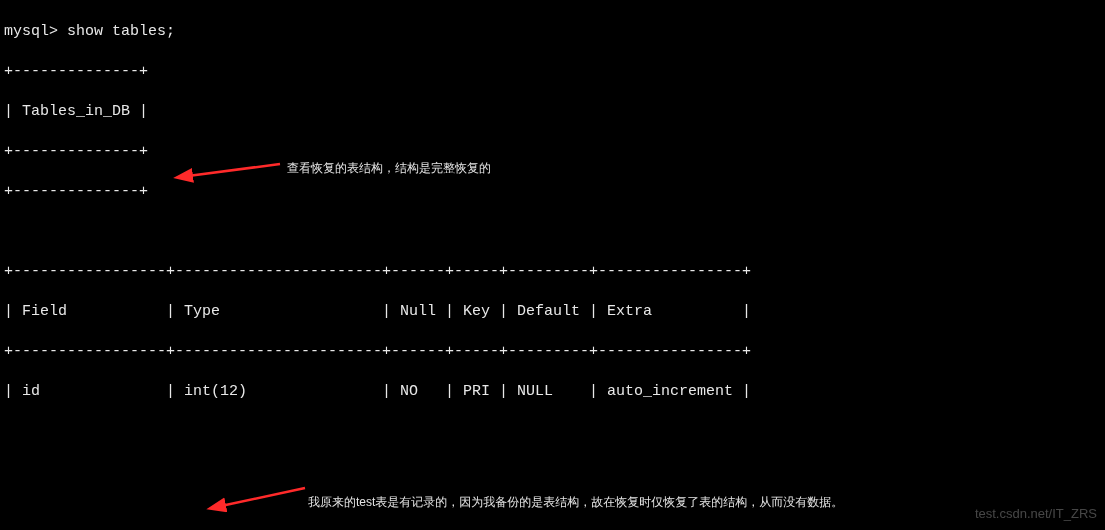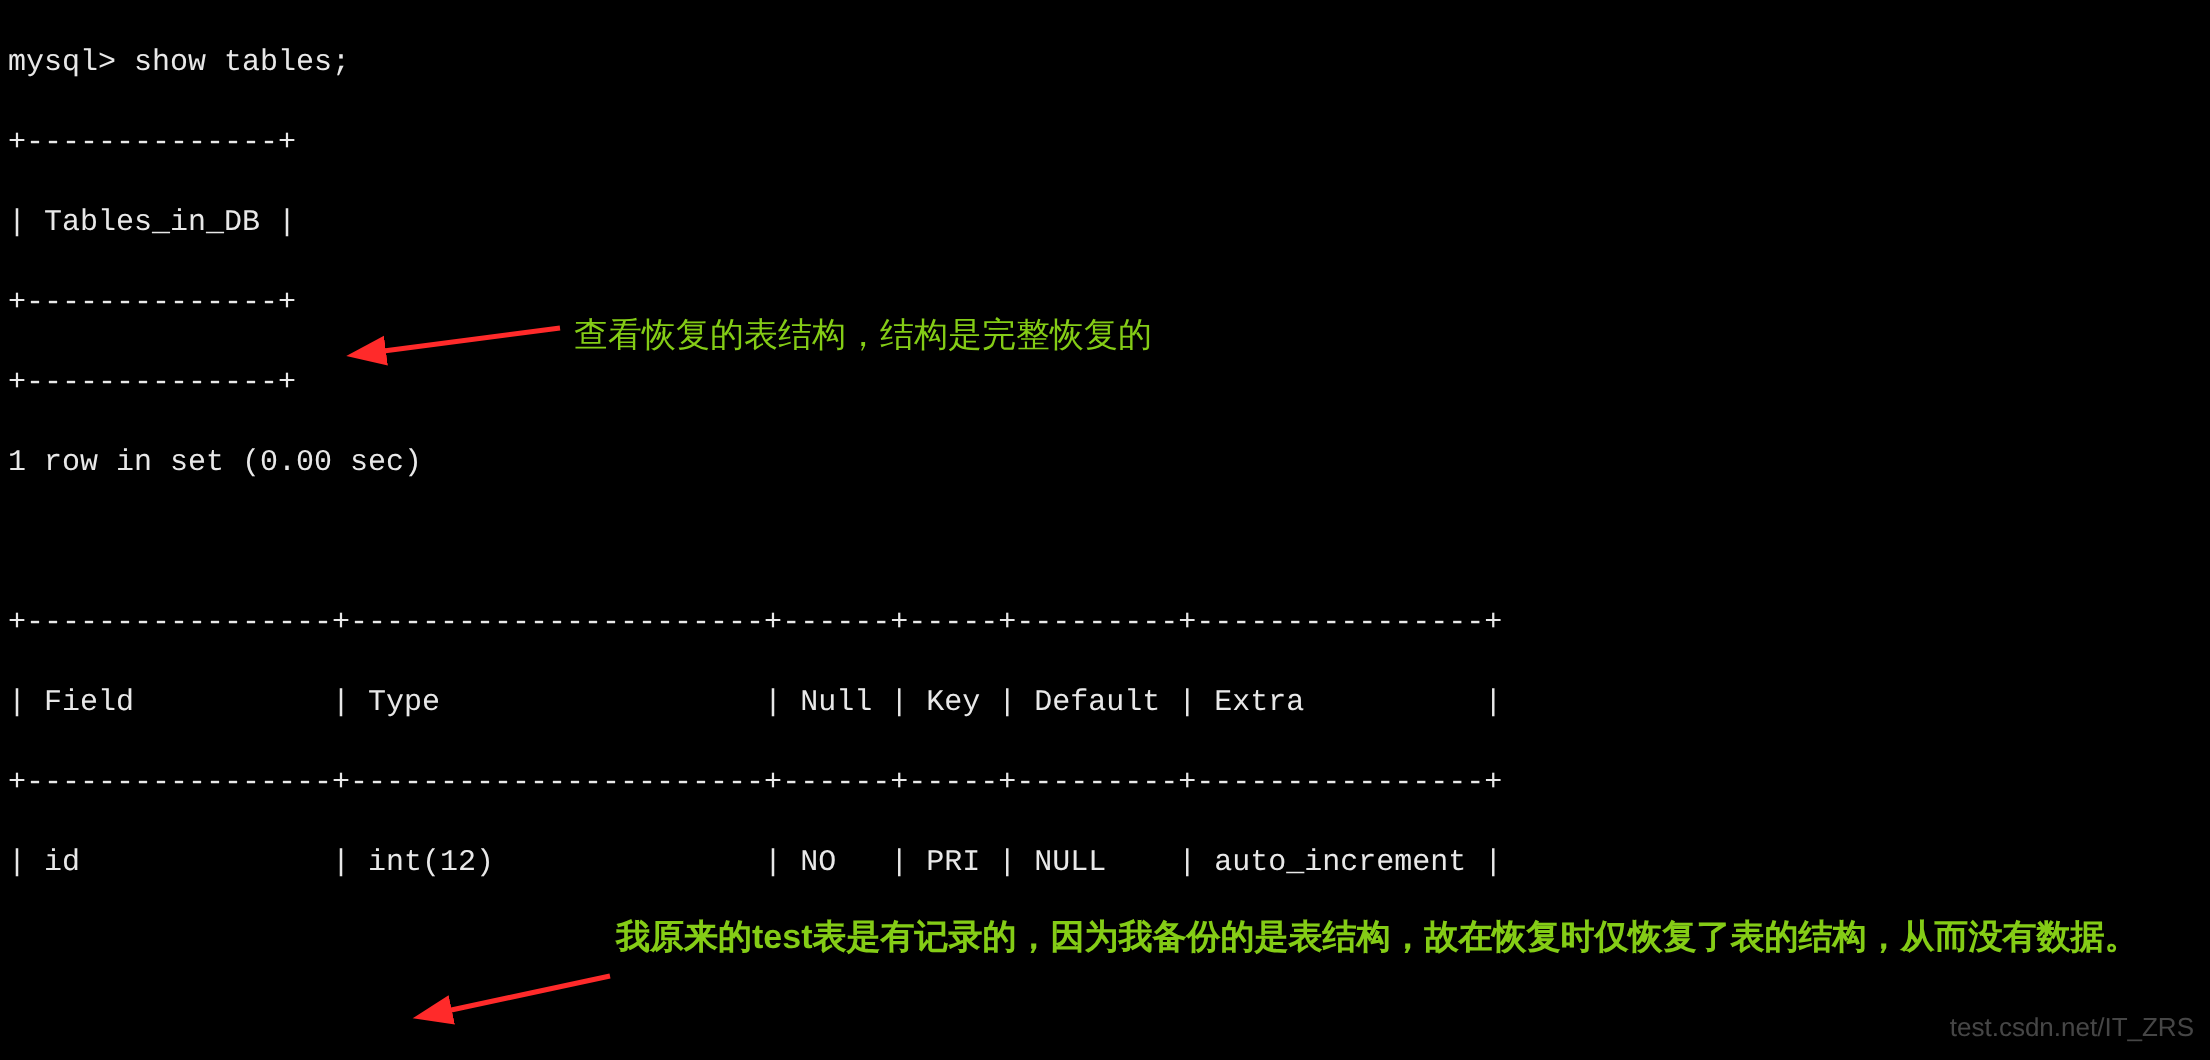--- a/index.html
+++ b/index.html
@@ -15,23 +15,23 @@
     line-height:20px;
     position:relative;
   }
   .term{
     padding:2px 4px;
     white-space:pre;
   }
   .line{white-space:pre;}
   .anno{
     position:absolute;
-    color:#84cc16;
+    color:#e5e5e5;
     font-family:"Microsoft YaHei","SimSun",sans-serif;
-    font-size:17px;
+    font-size:12px;
     white-space:nowrap;
   }
   .watermark{
     position:absolute;
     right:8px;
     bottom:6px;
     color:rgba(200,200,200,0.35);
     font-family:Arial,sans-serif;
     font-size:13px;
   }
@@ -42,21 +42,20 @@
 </style>
 </head>
 <body>
 
 <div class="term">
 <div class="line"><span>mysql&gt; </span><span>show tables;</span></div>
 <div class="line">+--------------+</div>
 <div class="line">| Tables_in_DB |</div>
 <div class="line">+--------------+</div>
 <div class="line">+--------------+</div>
-<div class="line">1 row in set (0.00 sec)</div>
 <div class="line"> </div>
 <div class="line">+-----------------+-----------------------+------+-----+---------+----------------+</div>
 <div class="line">| Field           | Type                  | Null | Key | Default | Extra          |</div>
 <div class="line">+-----------------+-----------------------+------+-----+---------+----------------+</div>
 <div class="line">| id              | int(12)               | NO   | PRI | NULL    | auto_increment |</div>
 
 
 
 
 
@@ -81,15 +80,15 @@
 <div class="anno" style="left:287px;top:158px;">查看恢复的表结构，结构是完整恢复的</div>
 
 <svg class="arrow" style="left:215px;top:482px;" width="100" height="32">
   <defs>
     <marker id="ah2" markerWidth="10" markerHeight="10" refX="2" refY="3" orient="auto">
       <path d="M0,0 L0,6 L8,3 z" fill="#ff2a2a"></path>
     </marker>
   </defs>
   <line x1="90" y1="6" x2="6" y2="24" stroke="#ff2a2a" stroke-width="2.5" marker-end="url(#ah2)"></line>
 </svg>
-<div class="anno" style="left:308px;top:459px;font-weight:bold;">我原来的test表是有记录的，因为我备份的是表结构，故在恢复时仅恢复了表的结构，从而没有数据。</div>
+<div class="anno" style="left:308px;top:492px;">我原来的test表是有记录的，因为我备份的是表结构，故在恢复时仅恢复了表的结构，从而没有数据。</div>
 
 <div class="watermark">test.csdn.net/IT_ZRS</div>
 
 </body></html>

